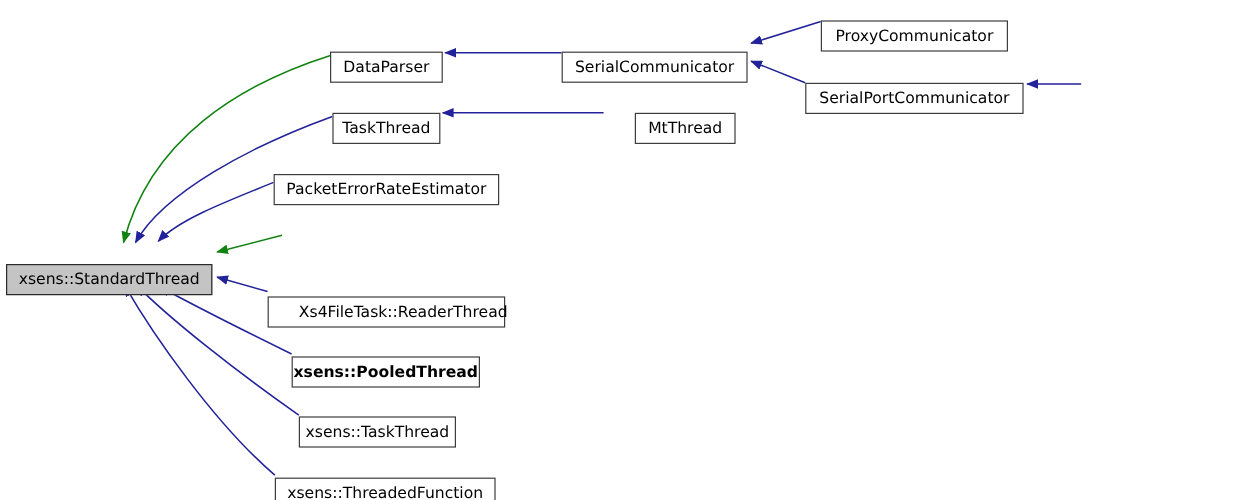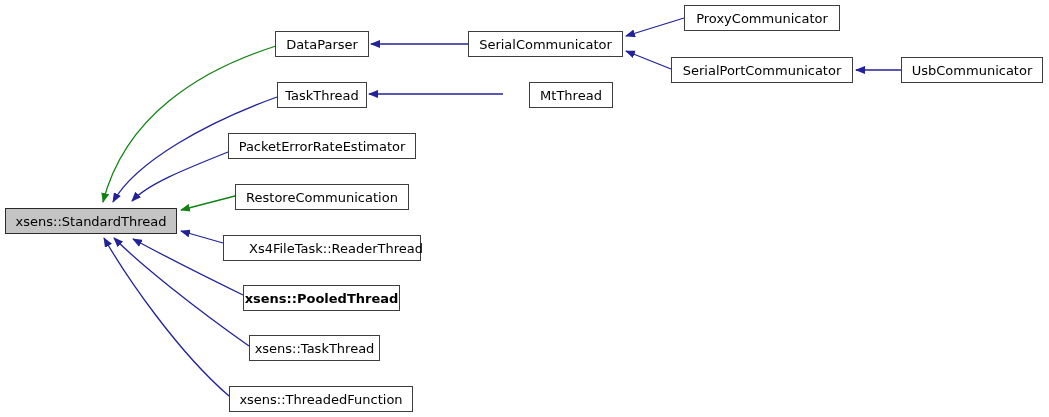--- a/index.html
+++ b/index.html
@@ -26,20 +26,21 @@
     box-sizing: border-box;
     background: #ffffff;
     border: 1.5px solid #3d3d3d;
     color: #000000;
     font-size: 13px;
     display: flex;
     align-items: center;
     justify-content: center;
     white-space: nowrap;
     cursor: pointer;
+    margin-top: 12px;
   }
   .node.highlight {
     background: #c4c4c4;
     border-color: #2a2a2a;
     cursor: default;
   }
   .edge {
     fill: none;
     stroke-width: 1.3px;
   }
@@ -70,22 +71,20 @@
       <path d="M671,69 L626,51" class="edge" stroke="#22229a" marker-end="url(#arrow-public)"></path>
       <path d="M901,70 L856,70" class="edge" stroke="#22229a" marker-end="url(#arrow-public)"></path>
       <path d="M503,94 L369,94" class="edge" stroke="#22229a" marker-end="url(#arrow-public)"></path>
     </svg>
 
 <div class="node highlight" style="left: 5px; top: 208px; width: 172px; height: 26px;">xsens::StandardThread</div>
     <div class="node" style="left: 275px; top: 31px; width: 94px; height: 26px;">DataParser</div>
     <div class="node" style="left: 468px; top: 31px; width: 155px; height: 26px;">SerialCommunicator</div>
     <div class="node" style="left: 684px; top: 5px; width: 156px; height: 26px;">ProxyCommunicator</div>
     <div class="node" style="left: 671px; top: 57px; width: 182px; height: 26px;">SerialPortCommunicator</div>
-    <div class="node" style="left: 901px; top: 57px; width: 142px; height: 26px;">UsbCommunicator</div>
     <div class="node" style="left: 277px; top: 82px; width: 90px; height: 26px;">TaskThread</div>
     <div class="node" style="left: 529px; top: 82px; width: 84px; height: 26px; text-align: right;">MtThread</div>
     <div class="node" style="left: 228px; top: 133px; width: 188px; height: 26px;">PacketErrorRateEstimator</div>
-    <div class="node" style="left: 235px; top: 184px; width: 174px; height: 26px;">RestoreCommunication</div>
     <div class="node" style="left: 223px; top: 235px; width: 198px; height: 26px; padding-left: 28px;">Xs4FileTask::ReaderThread</div>
     <div class="node" style="left: 243px; top: 285px; width: 157px; height: 26px; font-weight: bold;">xsens::PooledThread</div>
     <div class="node" style="left: 249px; top: 335px; width: 131px; height: 26px;">xsens::TaskThread</div>
     <div class="node" style="left: 229px; top: 386px; width: 184px; height: 26px;">xsens::ThreadedFunction</div>
   </div>
 
 </body></html>

